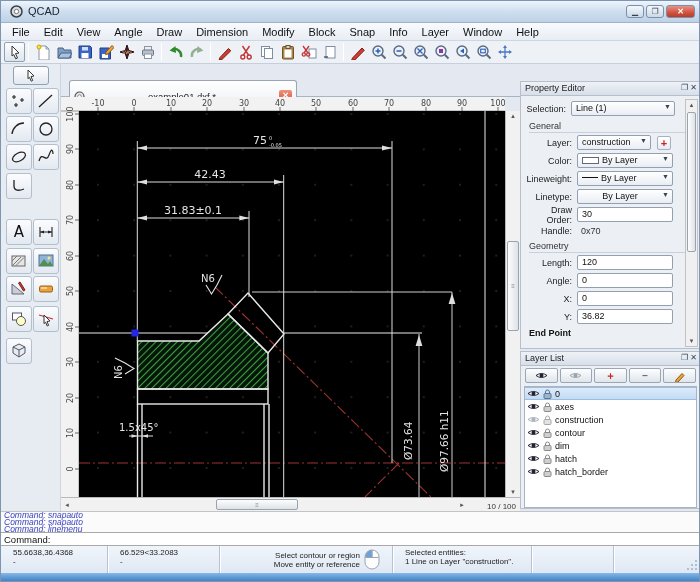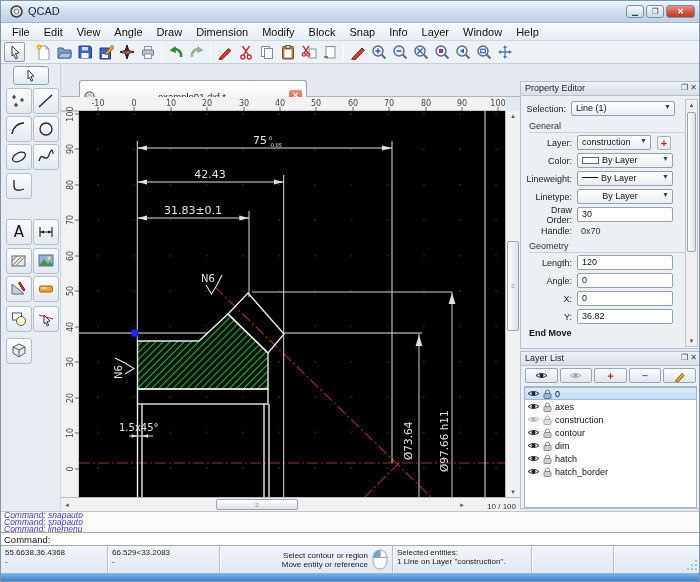--- a/index.html
+++ b/index.html
@@ -28,21 +28,21 @@
   
   #workspace{position:absolute;left:0;top:63px;width:700px;height:447px;background:#e4e9f1;}
   
   #toolbox{position:absolute;left:0;top:0;width:60px;height:447px;background:#e7ecf3;border-right:1px solid #cdd5e0;}
   #pointer-btn{position:absolute;left:12px;top:2px;width:36px;height:19px;border:1px solid #8fa0b5;border-radius:3px;
     background:linear-gradient(#fff,#e2e8f0);display:flex;align-items:center;justify-content:center;}
   .tool{position:absolute;width:26px;height:26px;border:1px solid #b4bfcc;border-radius:3px;
     background:linear-gradient(#fbfcfe,#e3e9f1);display:flex;align-items:center;justify-content:center;}
   
   #tabbar{position:absolute;left:60px;top:0;width:459px;height:33px;border-bottom:1px solid #a9b4c2;}
-  #tab{position:absolute;left:18px;top:16px;width:228px;height:17px;border:1px solid #9aa6b4;border-bottom:none;
+  #tab{position:absolute;left:8px;top:16px;width:228px;height:17px;border:1px solid #9aa6b4;border-bottom:none;
     border-radius:3px 3px 0 0;background:linear-gradient(#ffffff,#e9edf2);display:flex;align-items:center;padding:15px 4px;}
   #tab .tlabel{flex:1;text-align:center;font-size:9.5px;color:#222;}
   #tab-close{width:13px;height:12px;border-radius:2px;background:linear-gradient(#f0907a,#d9543c);color:#fff;
     font-size:8px;line-height:12px;text-align:center;font-weight:bold;}
   
   #drawwrap{position:absolute;left:60px;top:33px;width:444px;height:400px;}
   
   .sb{position:absolute;background:#f1f1f1;}
   #vscroll{left:504px;top:47px;width:15px;height:386px;border-left:1px solid #b9b9b9;}
   #hscroll{left:60px;top:433px;width:407px;height:14px;border-top:1px solid #b9b9b9;}
@@ -82,21 +82,21 @@
   .lrow.sel{background:linear-gradient(#dcebfb,#c2dbf4);border-top:1px solid #9dbde0;border-bottom:1px solid #9dbde0;}
   
   #history{position:absolute;left:0;top:510px;width:700px;height:21px;background:#fbfbfb;border-top:1px solid #c4c4c4;
     padding:0 3px;overflow:hidden;}
   #history .hline{font-size:8.5px;font-style:italic;color:#3b43c0;line-height:7.2px;}
   #cmdline{position:absolute;left:0;top:531px;width:700px;height:14px;background:#fff;border-top:1px solid #a9a9a9;
     border-bottom:1px solid #a9a9a9;font-size:9.5px;color:#111;padding:1px 3px;}
   
   #statusbar{position:absolute;left:0;top:545px;width:700px;height:27px;
     background:linear-gradient(#f0f5fb,#dfe8f3);display:flex;font-size:8px;color:#222;}
-  .scell{border-right:1px solid #b6c2d2;box-shadow:1px 0 0 #fff;padding:2px 4px;line-height:9px;}
+  .scell{border-right:1px solid #b6c2d2;box-shadow:1px 0 0 #fff;padding:2px 12px;line-height:9px;}
   #sc1{width:107px;} #sc2{width:112px;} #sc3{width:173px;display:flex;align-items:center;justify-content:flex-end;gap:4px;text-align:right;}
   #sc4{width:139px;} #sc5{width:82px;} #sc6{flex:1;position:relative;}
   #grip{position:absolute;right:2px;bottom:2px;}
   
   #bstrip{position:absolute;left:0;top:572px;width:700px;height:10px;background:linear-gradient(#85b7ea,#4a89c8 70%,#3d7ab6);}
   svg text{font-family:"DejaVu Sans", sans-serif;}
 </style>
 </head>
 <body>
 
@@ -611,21 +611,21 @@
         <div class="pinput">0</div>
       </div>
       <div class="prow">
         <span class="plabel">X:</span>
         <div class="pinput">0</div>
       </div>
       <div class="prow">
         <span class="plabel">Y:</span>
         <div class="pinput">36.82</div>
       </div>
-      <div class="pbold">End Move</div>
+      <div class="pbold">End Point</div>
 
       <div id="pe-scroll">
         <div class="sbarrow" style="left:0;top:1px;width:11px;">▴</div>
         <div class="sbthumb" id="pe-thumb"></div>
         <div class="sbarrow" style="left:0;bottom:1px;width:11px;">▾</div>
       </div>
     </div>
 
     <div id="layer-panel" class="panel">
       <div class="ptitle">

